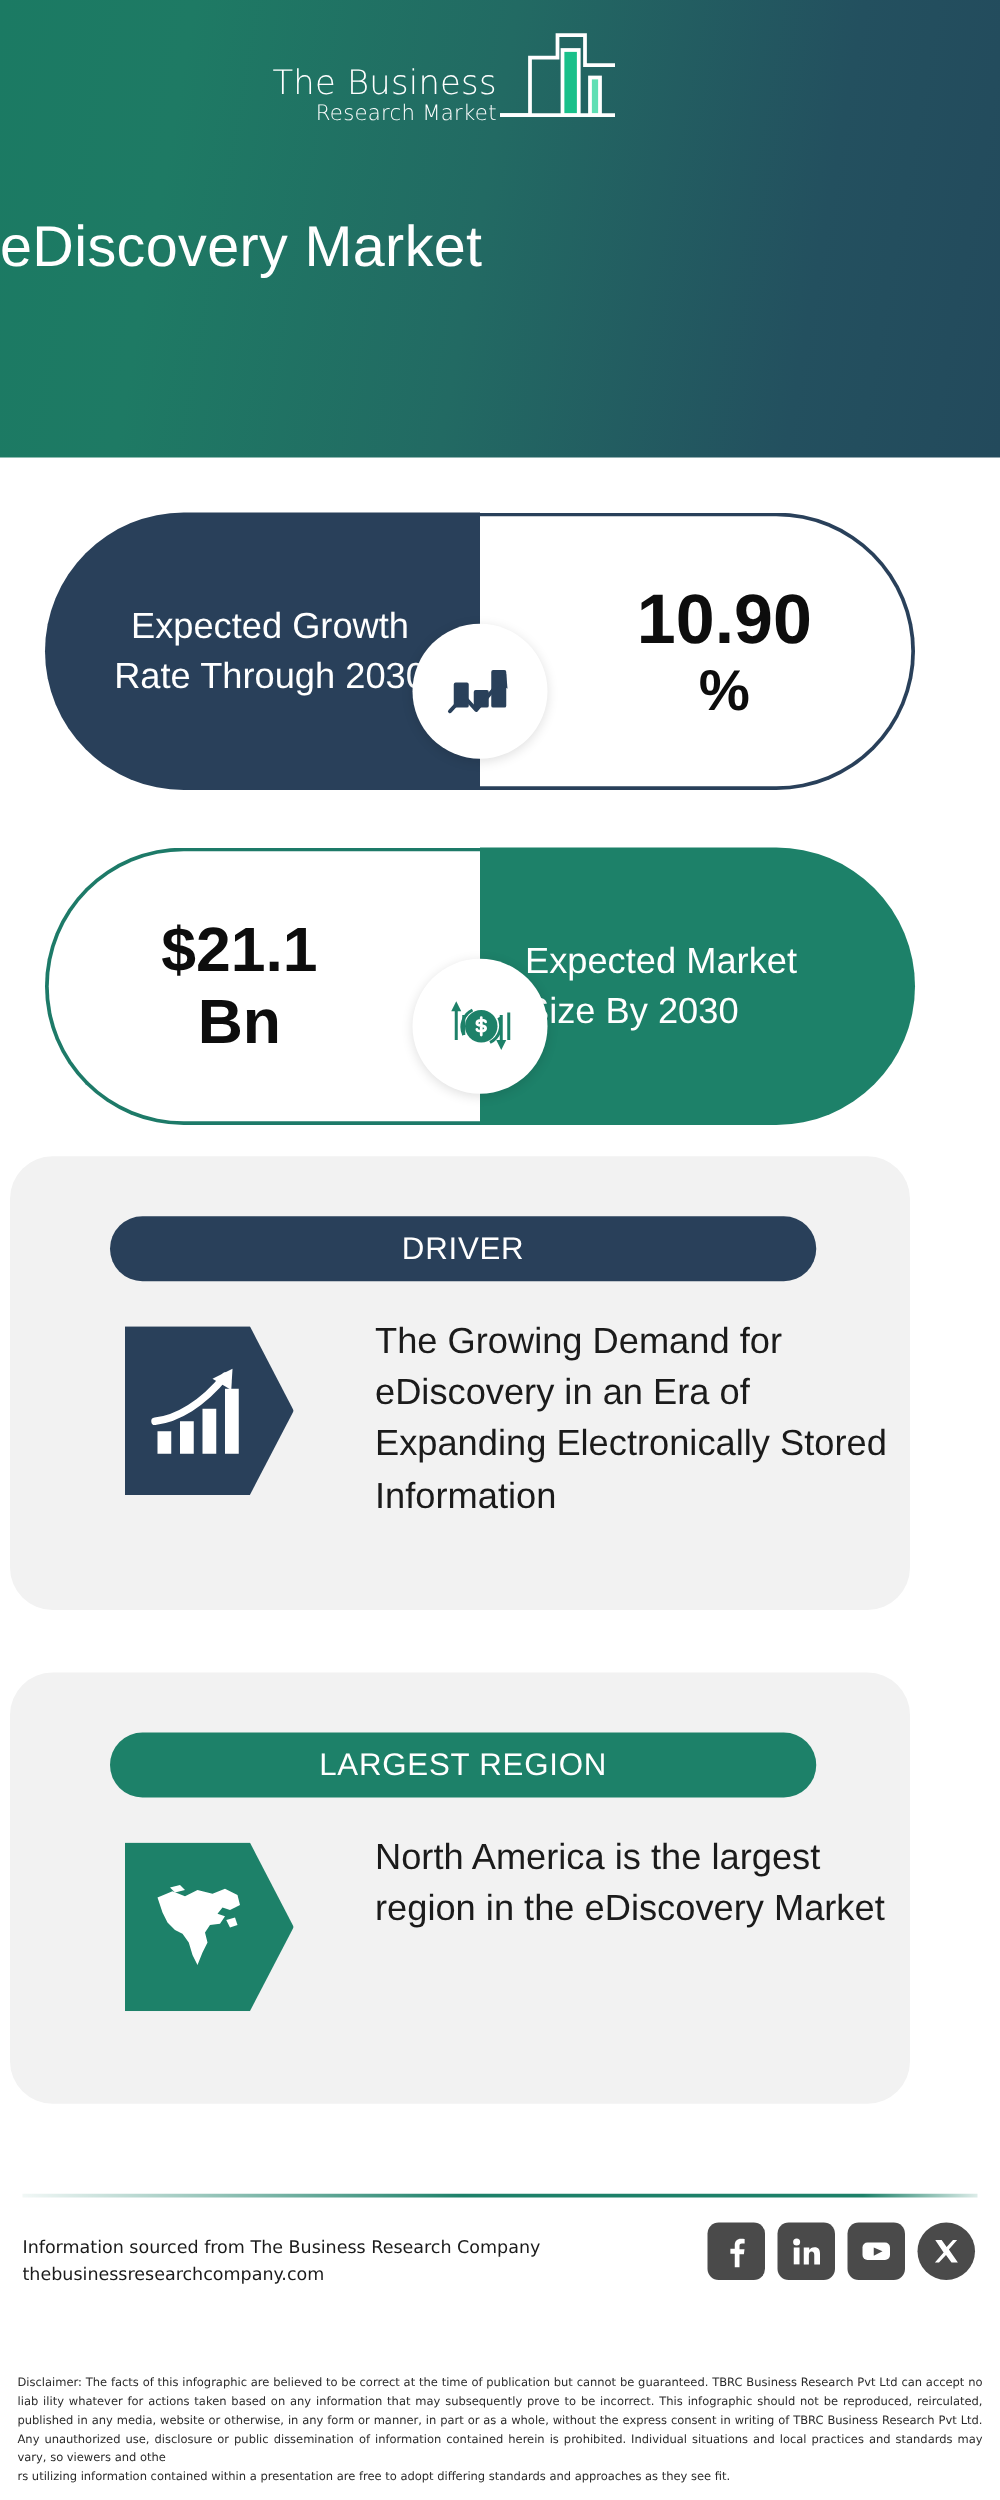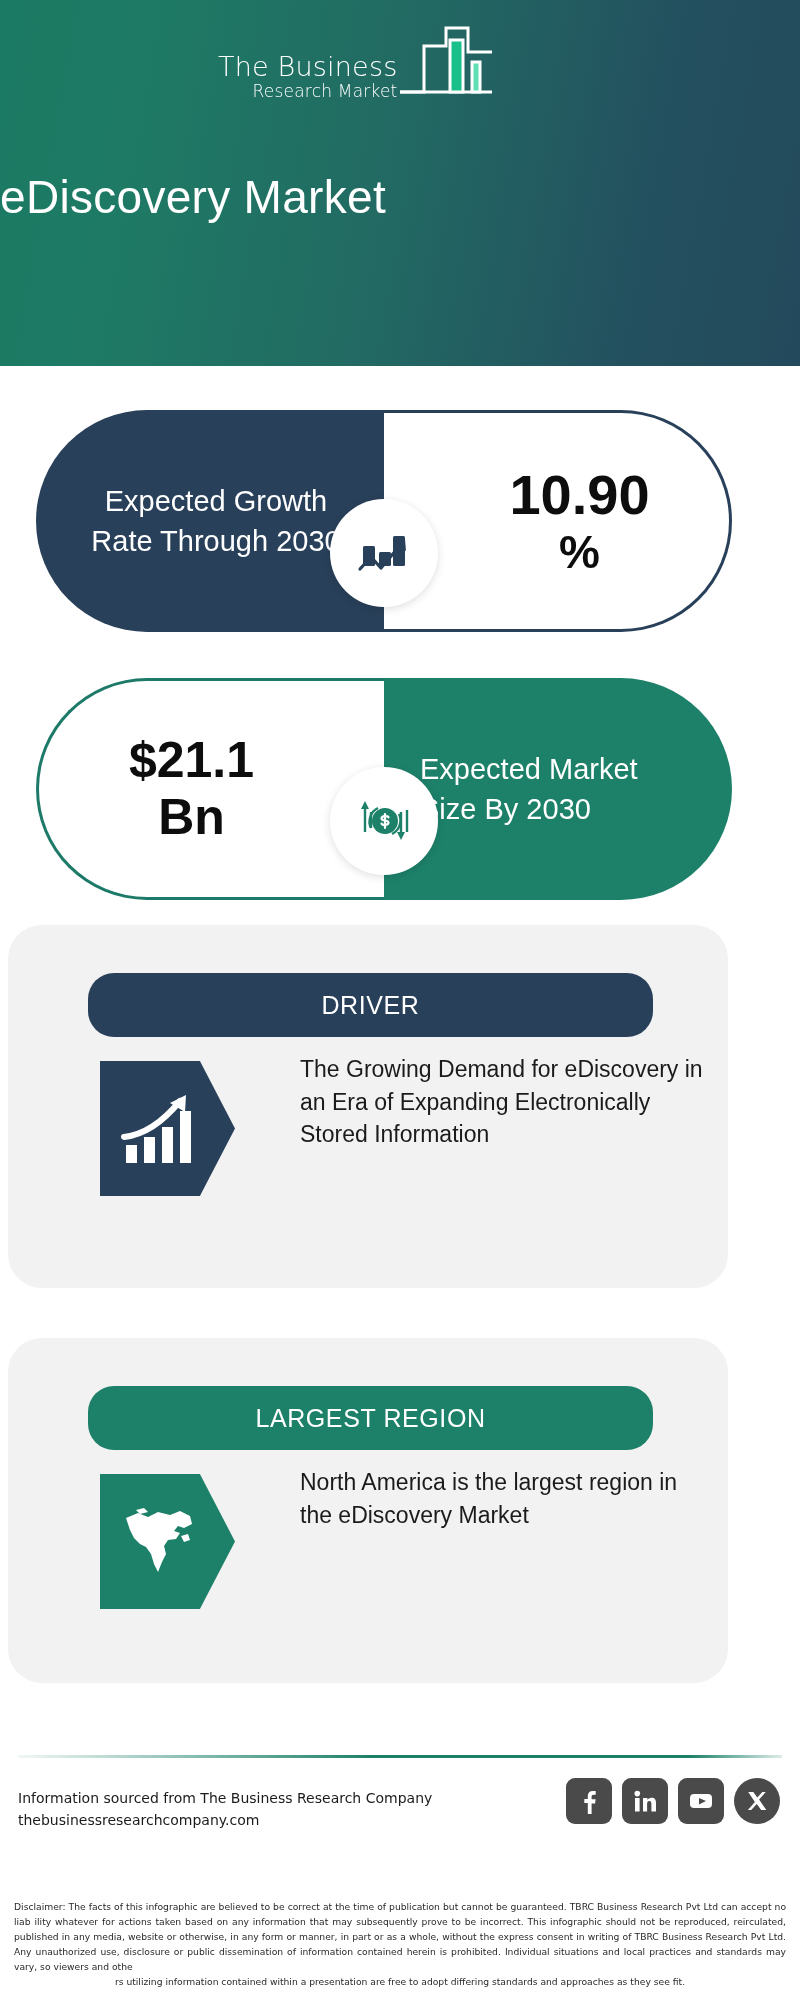--- a/index.html
+++ b/index.html
@@ -118,21 +118,21 @@
     left: 8px; width: 720px;
     background: #f2f2f2;
     border-radius: 34px;
   }
   .panel-driver { top: 925px; height: 363px; }
   .panel-region { top: 1338px; height: 345px; }
 
   .pill {
     position: absolute;
     left: 80px; top: 48px;
-    width: 565px; height: 64px;
+    width: 565px; height: 52px;
     border-radius: 26px;
     display: flex; align-items: center; justify-content: center;
     color: #ffffff;
     font-size: 25px;
     letter-spacing: 0.6px;
   }
   .pill-driver { background: #29405a; }
   .pill-region { background: #1d8169; }
 
   .pent {
@@ -143,21 +143,21 @@
     display: flex; align-items: center; justify-content: center;
   }
   .pent-driver { background: #29405a; }
   .pent-region { background: #1d8169; }
 
   .panel-text {
     position: absolute;
     left: 292px; top: 128px;
     width: 410px;
     color: #1b1b1b;
-    font-size: 23px;
+    font-size: 29px;
     line-height: 1.42;
   }
 
   
   .rule {
     position: absolute;
     left: 18px; top: 1755px;
     width: 764px; height: 3px;
     background: linear-gradient(90deg, rgba(29,129,105,0.06) 0%, #1d8169 46%, #1d8169 88%, rgba(29,129,105,0.15) 100%);
   }
@@ -185,21 +185,21 @@
   .disclaimer {
     position: absolute;
     left: 14px; top: 1900px;
     width: 772px;
     color: #2a2a2a;
     font-size: 9.2px;
     line-height: 1.62;
     text-align: justify;
     font-family: "DejaVu Sans", sans-serif;
   }
-  .disclaimer .last { display: block; text-align: center; }
+  .disclaimer .last { display: block; text-align: left; }
 </style>
 </head>
 <body>
 
 <div class="page">
 
   <div class="header">
 
     <div class="logo">
       <div class="logo-text">

